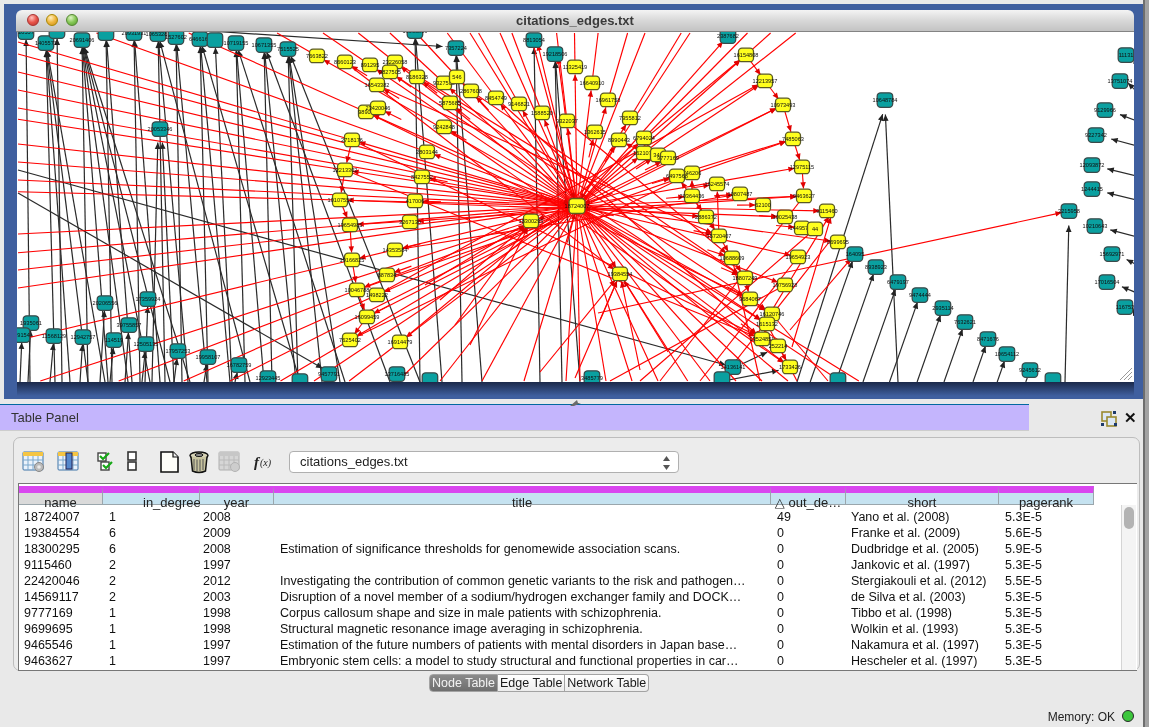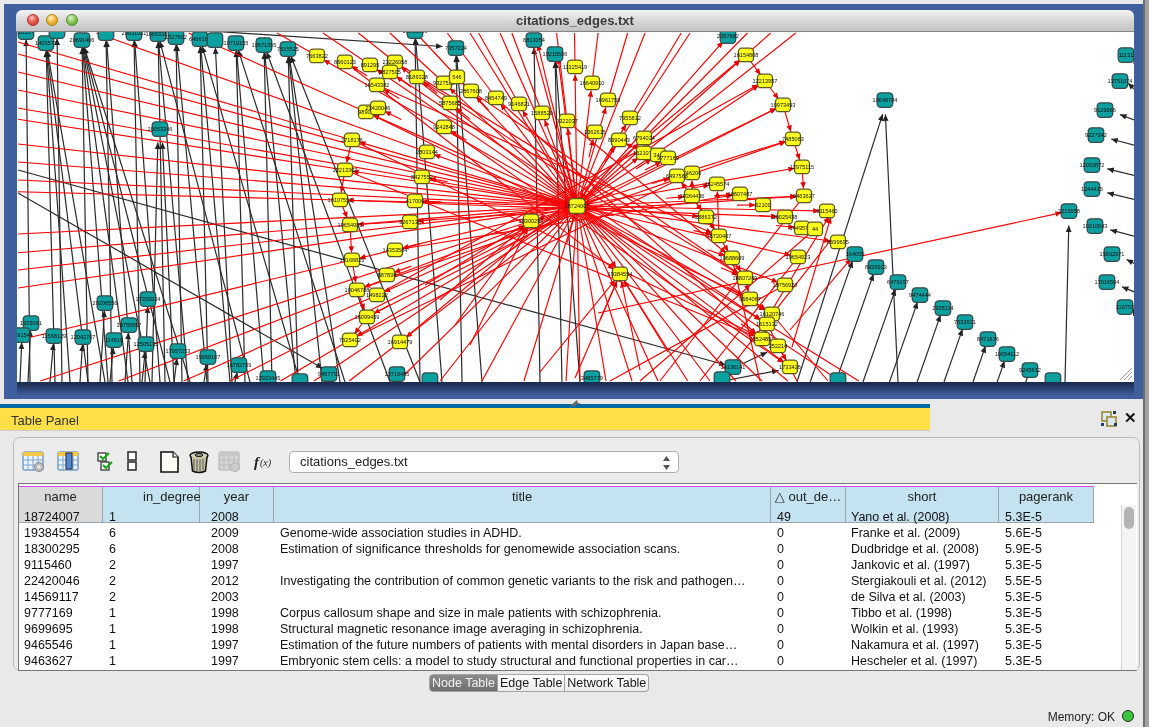--- a/index.html
+++ b/index.html
@@ -7,39 +7,39 @@
 #titlebar { position:absolute; left:12px; top:6px; width:1118px; height:22px; border-radius:6px 6px 0 0;
   background:linear-gradient(#f4f4f4,#d8d8d8 50%,#c3c3c3); border-bottom:1px solid #848484; }
 #titlebar .tl { position:absolute; top:4px; width:12px; height:12px; border-radius:50%; }
 #t-red { left:11px; background:radial-gradient(circle at 38% 28%, #ffc2bd, #e8544a 50%, #b5362c); border:0.5px solid #a33; }
 #t-yel { left:30px; background:radial-gradient(circle at 38% 28%, #ffefc0, #efb63e 50%, #c98e1e); border:0.5px solid #a80; }
 #t-grn { left:50px; background:radial-gradient(circle at 38% 28%, #ddf3c4, #86c856 50%, #569b2e); border:0.5px solid #583; }
 #titlebar .wt { display:block; text-align:center; font-size:13px; font-weight:bold; color:#3a3a3a; line-height:21px; }
 #canvas { position:absolute; left:13px; top:28px; width:1117px; height:350px; background:#fff; overflow:hidden; }
 #cshadow { position:absolute; left:13px; top:378px; width:1117px; height:14px; background:linear-gradient(#1b294a,rgba(63,95,159,0)); }
 #rightstrip { position:absolute; right:0; top:0; width:6px; height:727px; background:#a3a3a3; border-left:2px solid #6e6e6e; }
-#tpbar { position:absolute; left:0; top:404px; width:930px; height:27px; background:#fde047; border-top:4px solid #0369a1; border-bottom:1px solid #cdcdcd; }
+#tpbar { position:absolute; left:0; top:404px; width:1029px; height:27px; background:#c4b5fd; border-top:1px solid #0369a1; border-bottom:1px solid #cdcdcd; }
 #tpbar .t { position:absolute; left:11px; top:5px; font-size:13px; color:#333; }
 #xicon { position:absolute; left:1124px; top:409px; font-size:15px; font-weight:bold; color:#111; }
 #container { position:absolute; left:13px; top:437px; width:1127px; height:234px; background:#ececec; border:1px solid #bdbdbd; border-radius:7px; }
 .ddown { position:absolute; left:275px; top:13px; width:390px; height:22px; background:#fff; border:1px solid #b0b0b0; border-radius:4px; font-size:13px; color:#222; line-height:20px; padding-left:10px; }
 #tbl { position:absolute; left:4px; top:45px; width:1119px; height:188px; background:#fff; border:1px solid #777; border-right:none; overflow:hidden; }
 #thead { position:absolute; left:0; top:2px; height:19px; width:1075px; font-size:13px; color:#222; }
-#thead span { position:absolute; top:0; height:37px; line-height:19px; text-align:center; background:#c5e2f0; border-right:1px solid #9aa6ac; border-top:1px solid #d946ef; border-bottom:1px solid #9aa6ac; }
+#thead span { position:absolute; top:0; height:19px; line-height:19px; text-align:center; background:#c5e2f0; border-right:1px solid #9aa6ac; border-top:7px solid #d946ef; border-bottom:1px solid #9aa6ac; }
 #thead .h0 { left:0; width:84px; background:#dadada; }
 #thead .h1 { left:84px; width:97px;padding-left:40px; }
 #thead .h2 { left:181px; width:74px; }
 #thead .h3 { left:255px; width:497px; }
 #thead .h4 { left:752px; width:75px; }
 #thead .h5 { left:827px; width:153px; }
 #thead .h6 { left:980px; width:95px; }
 #tbody { position:absolute; left:0; top:25px; width:1100px; font-size:12.5px; color:#111; }
 .trow { height:16px; line-height:16px; white-space:nowrap; position:relative; }
 .trow span { position:absolute; top:0; }
-.c0 { left:5px; } .c1 { left:90px; } .c2 { left:192px; } .c3 { left:261px; }
+.c0 { left:5px; } .c1 { left:90px; } .c2 { left:184px; } .c3 { left:261px; }
 .c4 { left:758px; } .c5 { left:832px; } .c6 { left:986px; }
 #vscroll { position:absolute; left:1102px; top:21px; width:15px; height:165px; background:#f4f4f4; border-left:1px solid #d5d5d5; }
 #vthumb { position:absolute; left:2px; top:2px; width:10px; height:22px; background:#b3b3b3; border-radius:5px; }
 #tabs { position:absolute; left:429px; top:674px; height:18px; display:flex; font-size:12.5px; }
 #tabs div { height:18px; line-height:17px; padding:0 2px; border:1px solid #a3a3a3; border-left:none; background:linear-gradient(#fff,#ececec); color:#1a1a1a; }
 #tabs div:first-child { border-left:1px solid #a3a3a3; border-radius:4px 0 0 4px; background:linear-gradient(#8b8b8b,#6e6e6e); color:#f2f2f2; }
 #tabs div:last-child { border-radius:0 4px 4px 0; }
 #mem { position:absolute; right:34px; top:710px; font-size:12px; color:#222; }
 #memdot { position:absolute; right:15px; top:710px; width:12px; height:12px; border-radius:50%; background:#3cc63c; border:1px solid #2a2a2a; }
 .icon { position:absolute; top:13px; }
@@ -727,32 +727,31 @@
             <span class="c1">1</span>
             <span class="c2">2008</span>
             <span class="c4">49</span>
             <span class="c5">Yano et al. (2008)</span>
             <span class="c6">5.3E-5</span>
           </div>
 <div class="trow">
             <span class="c0">19384554</span>
             <span class="c1">6</span>
             <span class="c2">2009</span>
-            <span class="c3">Genome-wide association studies in ADHD.</span>
             <span class="c4">0</span>
             <span class="c5">Franke et al. (2009)</span>
             <span class="c6">5.6E-5</span>
           </div>
 <div class="trow">
             <span class="c0">18300295</span>
             <span class="c1">6</span>
             <span class="c2">2008</span>
             <span class="c3">Estimation of significance thresholds for genomewide association scans.</span>
             <span class="c4">0</span>
-            <span class="c5">Dudbridge et al. (2008)</span>
+            <span class="c5">Dudbridge et al. (2005)</span>
             <span class="c6">5.9E-5</span>
           </div>
 <div class="trow">
             <span class="c0">9115460</span>
             <span class="c1">2</span>
             <span class="c2">1997</span>
             <span class="c4">0</span>
             <span class="c5">Jankovic et al. (1997)</span>
             <span class="c6">5.3E-5</span>
           </div>
@@ -762,20 +761,21 @@
             <span class="c2">2012</span>
             <span class="c3">Investigating the contribution of common genetic variants to the risk and pathogen…</span>
             <span class="c4">0</span>
             <span class="c5">Stergiakouli et al. (2012)</span>
             <span class="c6">5.5E-5</span>
           </div>
 <div class="trow">
             <span class="c0">14569117</span>
             <span class="c1">2</span>
             <span class="c2">2003</span>
+            <span class="c3">Disruption of a novel member of a sodium/hydrogen exchanger family and DOCK…</span>
             <span class="c4">0</span>
             <span class="c5">de Silva et al. (2003)</span>
             <span class="c6">5.3E-5</span>
           </div>
 <div class="trow">
             <span class="c0">9777169</span>
             <span class="c1">1</span>
             <span class="c2">1998</span>
             <span class="c3">Corpus callosum shape and size in male patients with schizophrenia.</span>
             <span class="c4">0</span>

